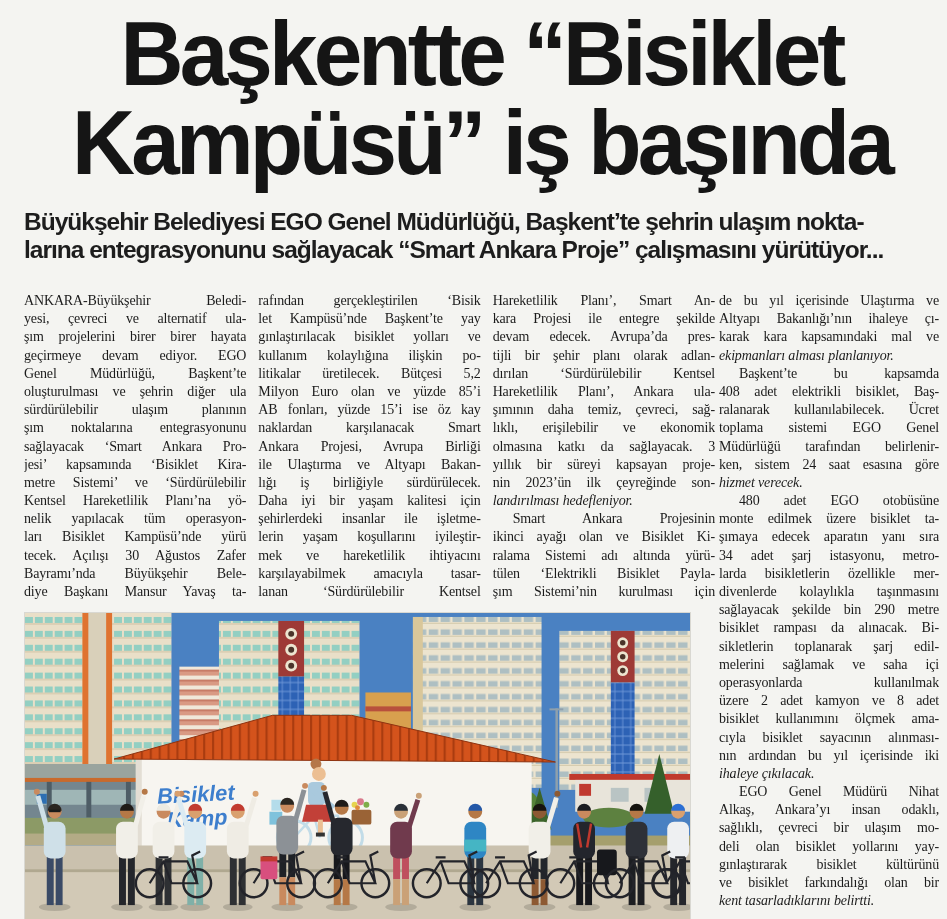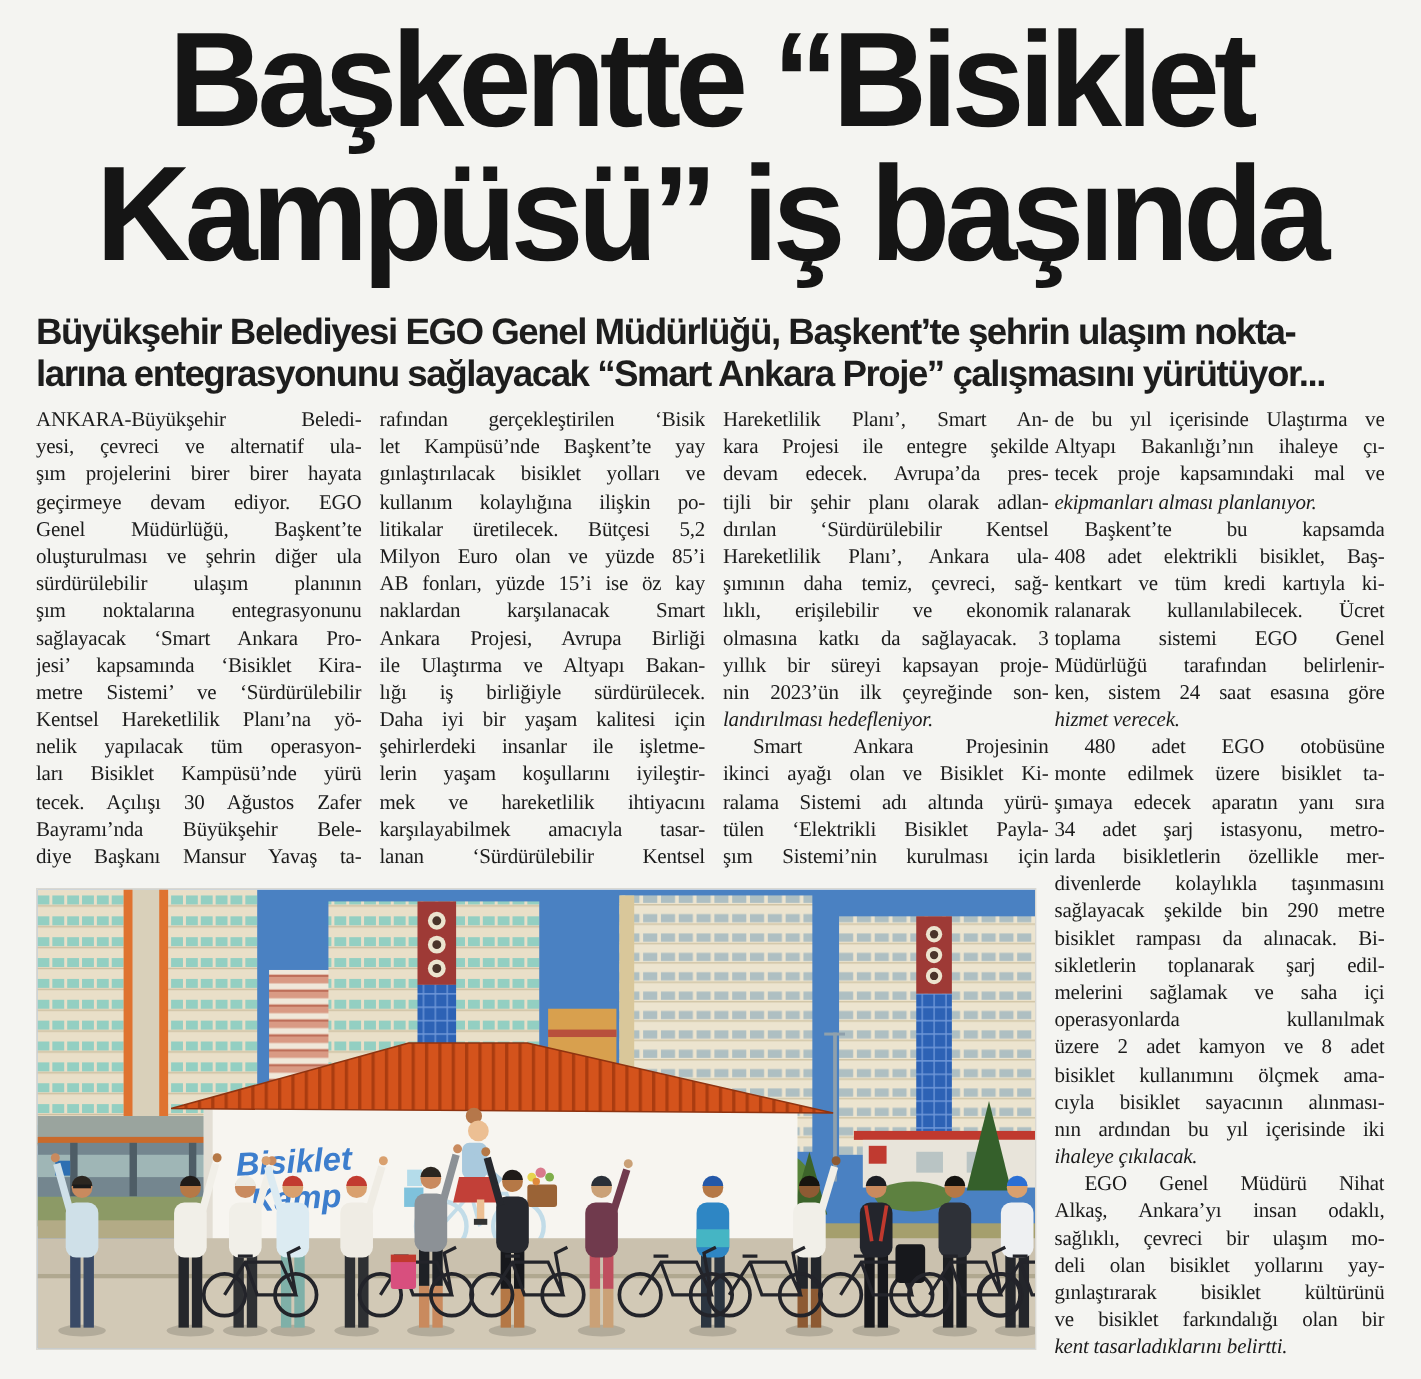--- a/index.html
+++ b/index.html
@@ -1,37 +1,37 @@
 <!DOCTYPE html>
 <html><head>
 <meta charset="utf-8">
 <style>
   html,body{margin:0;padding:0;}
   body{
     width:947px;height:919px;overflow:hidden;
     background:#f4f4f1;color:#1b1b1b;
     font-family:"Liberation Serif",serif;
   }
-  .page{padding:10px 24px 0 24px;}
+  .page{padding:10px 8px 0 24px;}
   .headline{
     margin:0;text-align:center;
     font-family:"Liberation Sans",sans-serif;
     font-weight:bold;color:#151515;
     font-size:90px;line-height:89px;letter-spacing:-4px;
     white-space:nowrap;
   }
   .headline .hline{transform:scaleX(0.97);transform-origin:center;}
   .subheadline{
     margin-top:20px;
     font-family:"Liberation Sans",sans-serif;
     font-weight:bold;color:#1d1d1d;
     font-size:24.5px;line-height:28px;letter-spacing:-1px;
     white-space:nowrap;overflow:hidden;
   }
-  .content{display:flex;gap:4px;margin-top:8px;}
+  .content{display:flex;gap:4px;margin-top:28px;}
   .left{flex:1;min-width:0;}
   .textrow{display:flex;gap:12px;height:310px;overflow:hidden;}
   .tcol{flex:1;min-width:0;}
   .col4{width:220px;flex:0 0 220px;overflow:hidden;}
   .tline{
     font-size:14px;line-height:18.2px;height:18.2px;overflow:hidden;
     text-align:justify;text-align-last:justify;
     letter-spacing:-0.15px;
   }
   .tline.pend{text-align-last:left;font-style:italic;}
@@ -422,25 +422,24 @@
             <use href="#bk" transform="translate(625,0)"></use>
             <use href="#bk" transform="translate(672,0)"></use>
           </g>
         </svg>
       </figure>
     </div>
 
     <div class="col4">
         <div class="tline">de bu yıl içerisinde Ulaştırma ve</div>
         <div class="tline">Altyapı Bakanlığı’nın ihaleye çı-</div>
-        <div class="tline">tecek proje kapsamındaki mal ve</div>
+        <div class="tline">karak kara kapsamındaki mal ve</div>
         <div class="tline pend">ekipmanları alması planlanıyor.</div>
         <div class="tline indent">Başkent’te bu kapsamda</div>
         <div class="tline">408 adet elektrikli bisiklet, Baş-</div>
-        <div class="tline">kentkart ve tüm kredi kartıyla ki-</div>
         <div class="tline">ralanarak kullanılabilecek. Ücret</div>
         <div class="tline">toplama sistemi EGO Genel</div>
         <div class="tline">Müdürlüğü tarafından belirlenir-</div>
         <div class="tline">ken, sistem 24 saat esasına göre</div>
         <div class="tline pend">hizmet verecek.</div>
         <div class="tline indent">480 adet EGO otobüsüne</div>
         <div class="tline">monte edilmek üzere bisiklet ta-</div>
         <div class="tline">şımaya edecek aparatın yanı sıra</div>
         <div class="tline">34 adet şarj istasyonu, metro-</div>
         <div class="tline">larda bisikletlerin özellikle mer-</div>

